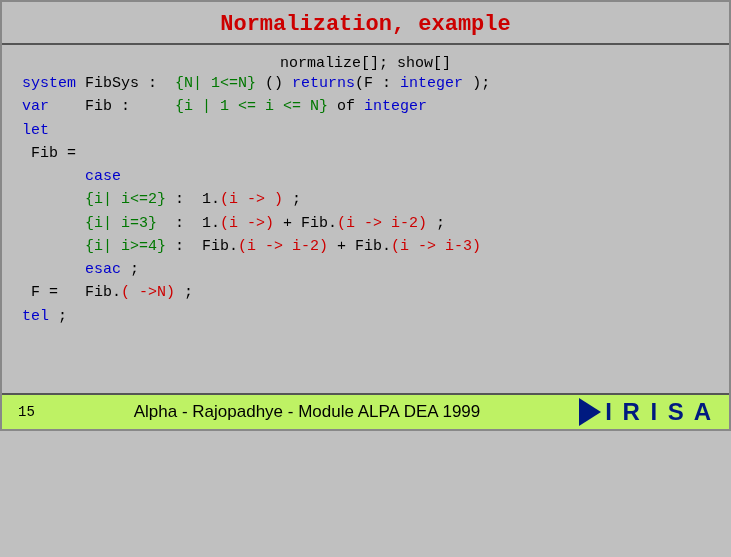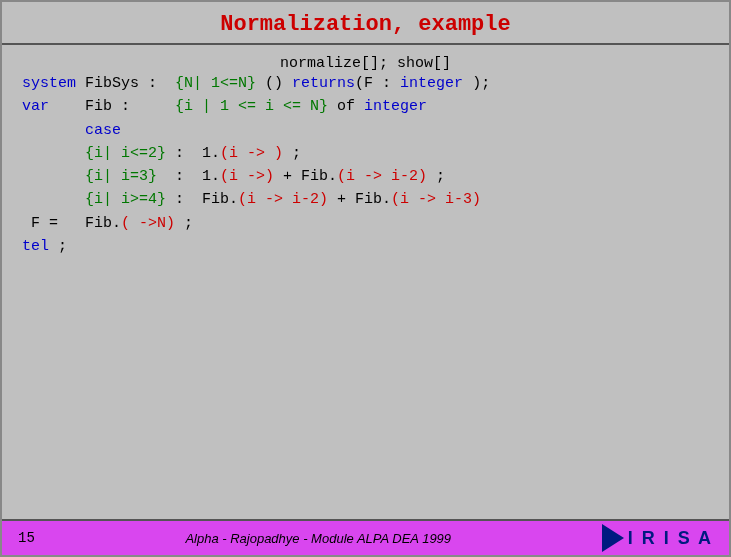--- a/index.html
+++ b/index.html
@@ -11,21 +11,21 @@
     body {
       width: 731px;
       height: 557px;
       background-color: #c0c0c0;
       font-family: 'Courier New', Courier, monospace;
       overflow: hidden;
     }
 
     .slide-container {
       width: 731px;
-      height: 557px;
+      height: 431px;
       background-color: #c0c0c0;
       border: 2px solid #888;
       position: relative;
       display: flex;
       flex-direction: column;
     }
 
     .slide-title {
       text-align: center;
       padding: 10px 0 6px 0;
@@ -61,34 +61,33 @@
     .kw-red { color: #cc0000; }
     .kw-black { color: #000000; }
 
     .footer {
       display: flex;
       align-items: center;
       justify-content: space-between;
       border-top: 2px solid #555;
       padding: 4px 16px;
       height: 36px;
-      background-color: #d946ef;
+      background-color: #bef264;
     }
 
     .footer-left {
       font-size: 14px;
       color: #000;
       font-family: 'Courier New', Courier, monospace;
     }
 
     .footer-center {
-      font-size: 13px;
+      font-size: 17px;
       color: #000;
       font-family: Arial, sans-serif;
-      font-style: italic;
     }
 
     .footer-right {
       display: flex;
       align-items: center;
       gap: 6px;
     }
 
     .irisa-logo {
       display: flex;
@@ -98,21 +97,21 @@
 
     .irisa-triangle {
       width: 0;
       height: 0;
       border-top: 14px solid transparent;
       border-bottom: 14px solid transparent;
       border-left: 22px solid #001a80;
     }
 
     .irisa-text {
-      font-size: 18px;
+      font-size: 24px;
       font-weight: bold;
       color: #001a80;
       font-family: Arial, sans-serif;
       letter-spacing: 2px;
     }
 
     .code-line {
       white-space: pre;
     }
   </style>
@@ -126,31 +125,34 @@
   <div class="slide-body">
 
     <div class="cmd-line">normalize[]; show[]</div>
 
     <div class="code-block">
 
       <div class="code-line"><span class="kw-blue">system</span><span class="kw-black"> FibSys :  </span><span class="kw-green">{N| 1&lt;=N}</span><span class="kw-black"> () </span><span class="kw-blue">returns</span><span class="kw-black">(F : </span><span class="kw-blue">integer</span><span class="kw-black"> );</span></div>
 
       <div class="code-line"><span class="kw-blue">var</span><span class="kw-black">    Fib :     </span><span class="kw-green">{i | 1 &lt;= i &lt;= N}</span><span class="kw-black"> of </span><span class="kw-blue">integer</span></div>
 
+      <div class="code-line"><span class="kw-blue">let</span></div>
 
+      <div class="code-line"><span class="kw-black"> Fib =</span></div>
 
       <div class="code-line"><span class="kw-black">       </span><span class="kw-blue">case</span></div>
 
       <div class="code-line"><span class="kw-black">       </span><span class="kw-green">{i| i&lt;=2}</span><span class="kw-black"> :  1.</span><span class="kw-red">(i -&gt; )</span><span class="kw-black"> ;</span></div>
 
       <div class="code-line"><span class="kw-black">       </span><span class="kw-green">{i| i=3}</span><span class="kw-black">  :  1.</span><span class="kw-red">(i -&gt;)</span><span class="kw-black"> + Fib.</span><span class="kw-red">(i -&gt; i-2)</span><span class="kw-black"> ;</span></div>
 
       <div class="code-line"><span class="kw-black">       </span><span class="kw-green">{i| i&gt;=4}</span><span class="kw-black"> :  Fib.</span><span class="kw-red">(i -&gt; i-2)</span><span class="kw-black"> + Fib.</span><span class="kw-red">(i -&gt; i-3)</span></div>
 
 
+      <div class="code-line"><span class="kw-black">       </span><span class="kw-blue">esac</span><span class="kw-black"> ;</span></div>
 
       <div class="code-line"><span class="kw-black"> F =   Fib.</span><span class="kw-red">( -&gt;N)</span><span class="kw-black"> ;</span></div>
 
       <div class="code-line"><span class="kw-blue">tel</span><span class="kw-black"> ;</span></div>
 
     </div>
   </div>
 
   <div class="footer">
     <div class="footer-left">15</div>

